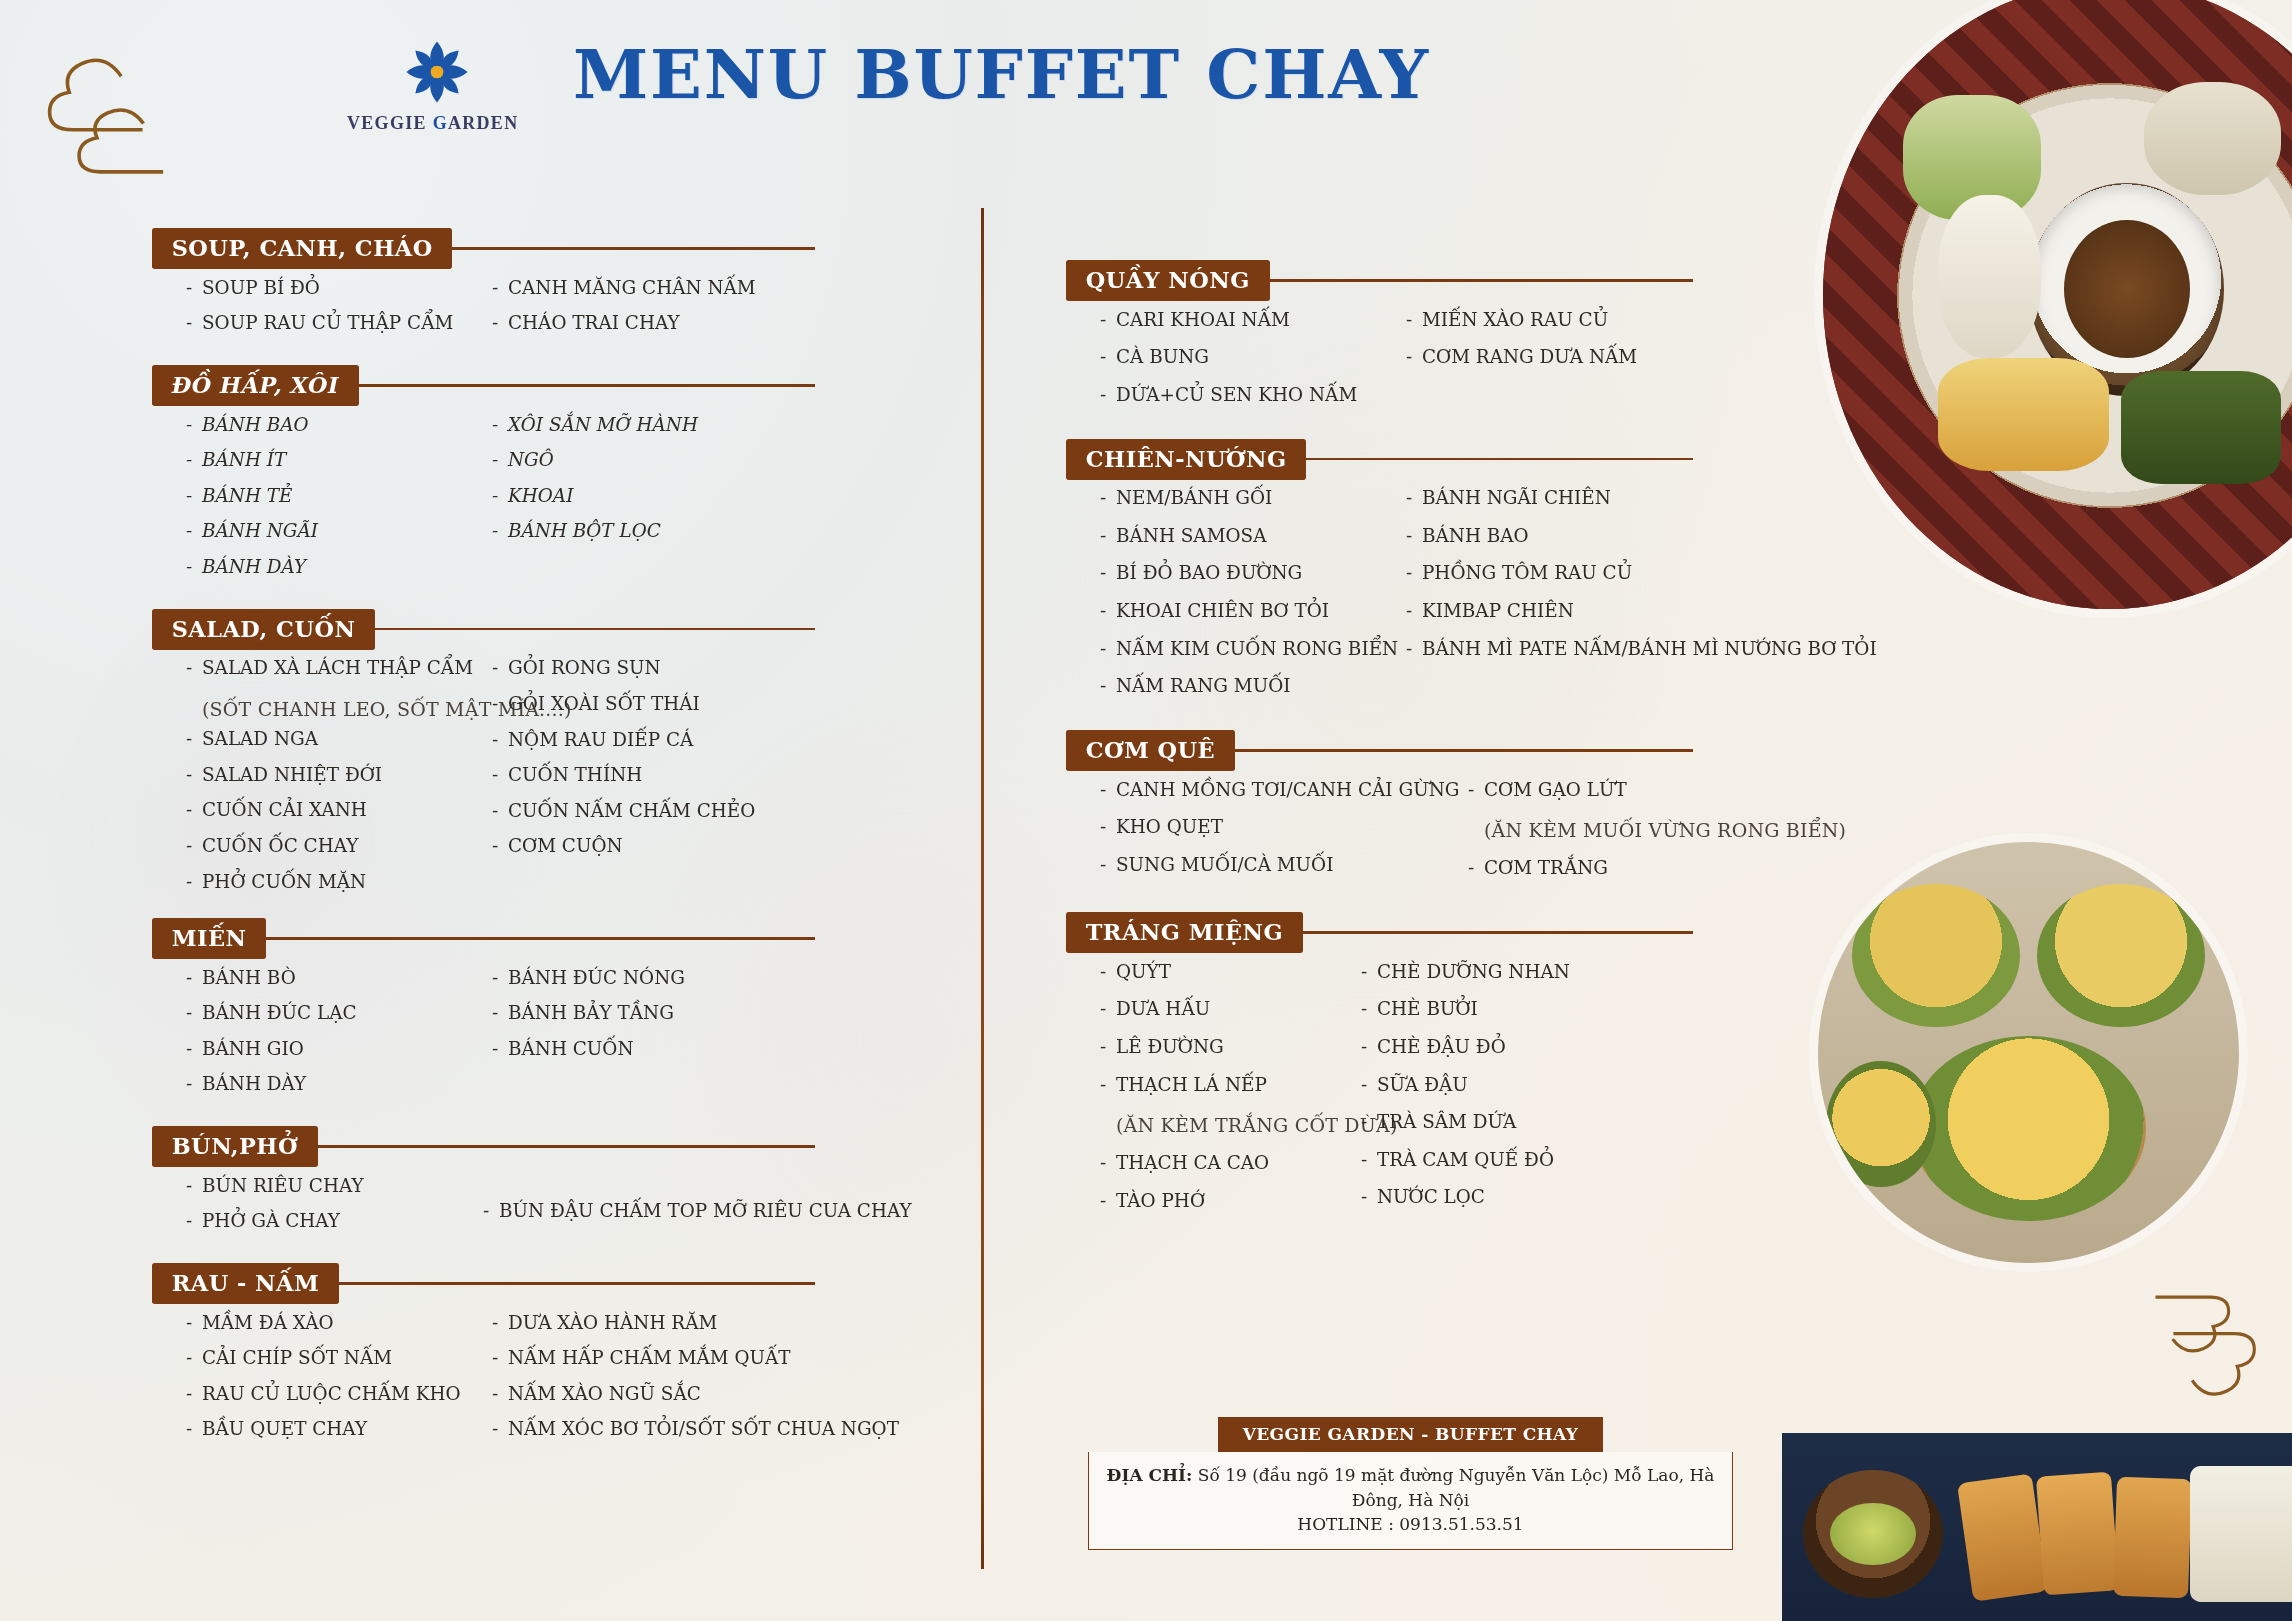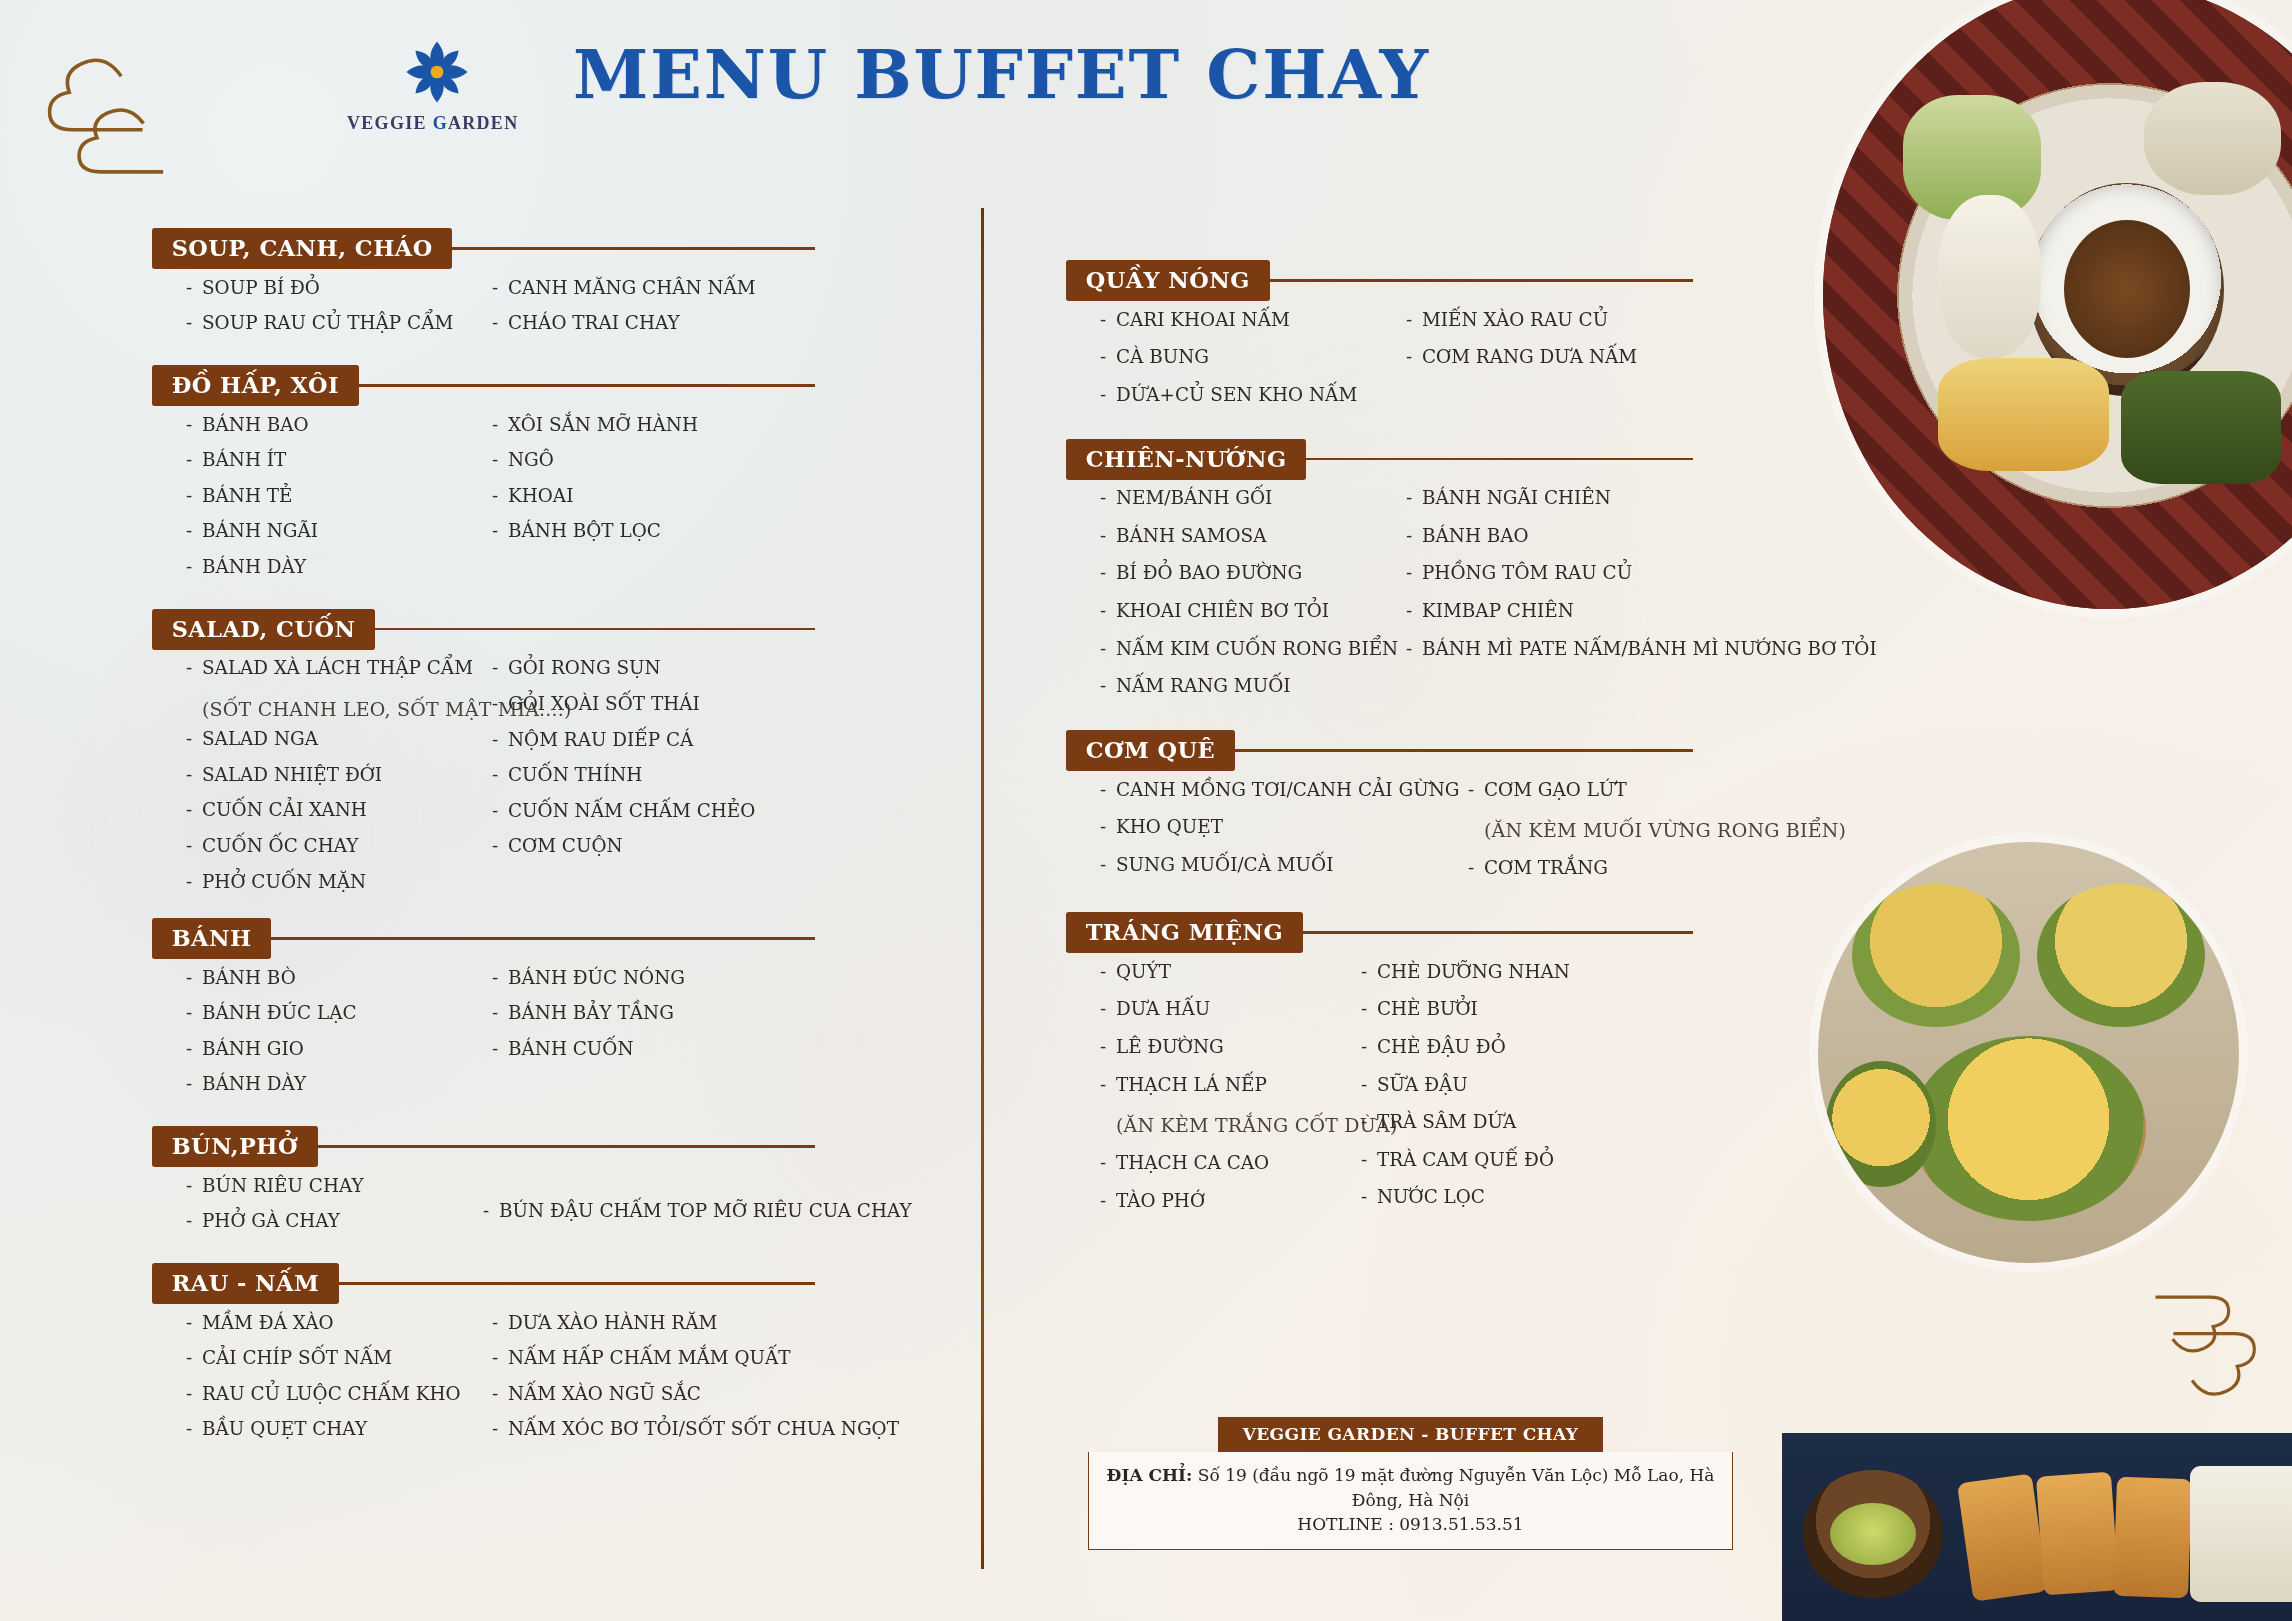--- a/index.html
+++ b/index.html
@@ -186,21 +186,21 @@
           <div class="c" style="width: 296px;">
             <div class="item"><span class="dash">-</span><span>SOUP BÍ ĐỎ</span></div>
             <div class="item"><span class="dash">-</span><span>SOUP RAU CỦ THẬP CẨM</span></div>
           </div>
           <div class="c" style="width: 376px;">
             <div class="item"><span class="dash">-</span><span>CANH MĂNG CHÂN NẤM</span></div>
             <div class="item"><span class="dash">-</span><span>CHÁO TRAI CHAY</span></div>
           </div>
         </div>
       </div>
-      <div class="sec" style="margin-bottom: 16px;">
+      <div class="sec" style="margin-bottom: 16px; font-style: italic;">
         <div class="sec-head"><div class="rule short" style="width: 663px;"></div><span class="tab">ĐỒ HẤP, XÔI</span></div>
         <div class="items">
           <div class="c" style="width: 296px;">
             <div class="item"><span class="dash">-</span><span>BÁNH BAO</span></div>
             <div class="item"><span class="dash">-</span><span>BÁNH ÍT</span></div>
             <div class="item"><span class="dash">-</span><span>BÁNH TẺ</span></div>
             <div class="item"><span class="dash">-</span><span>BÁNH NGÃI</span></div>
             <div class="item"><span class="dash">-</span><span>BÁNH DÀY</span></div>
           </div>
           <div class="c" style="width: 376px;">
@@ -226,21 +226,21 @@
             <div class="item"><span class="dash">-</span><span>GỎI RONG SỤN</span></div>
             <div class="item"><span class="dash">-</span><span>GỎI XOÀI SỐT THÁI</span></div>
             <div class="item"><span class="dash">-</span><span>NỘM RAU DIẾP CÁ</span></div>
             <div class="item"><span class="dash">-</span><span>CUỐN THÍNH</span></div>
             <div class="item"><span class="dash">-</span><span>CUỐN NẤM CHẤM CHẺO</span></div>
             <div class="item"><span class="dash">-</span><span>CƠM CUỘN</span></div>
           </div>
         </div>
       </div>
       <div class="sec" style="margin-bottom: 16px;">
-        <div class="sec-head"><div class="rule short" style="width: 663px;"></div><span class="tab">BÁNH</span></div>
+        <div class="sec-head"><div class="rule short" style="width: 663px;"></div><span class="tab">MIẾN</span></div>
         <div class="items">
           <div class="c" style="width: 296px;">
             <div class="item"><span class="dash">-</span><span>BÁNH BÒ</span></div>
             <div class="item"><span class="dash">-</span><span>BÁNH ĐÚC LẠC</span></div>
             <div class="item"><span class="dash">-</span><span>BÁNH GIO</span></div>
             <div class="item"><span class="dash">-</span><span>BÁNH DÀY</span></div>
           </div>
           <div class="c" style="width: 376px;">
             <div class="item"><span class="dash">-</span><span>BÁNH ĐÚC NÓNG</span></div>
             <div class="item"><span class="dash">-</span><span>BÁNH BẢY TẦNG</span></div>

